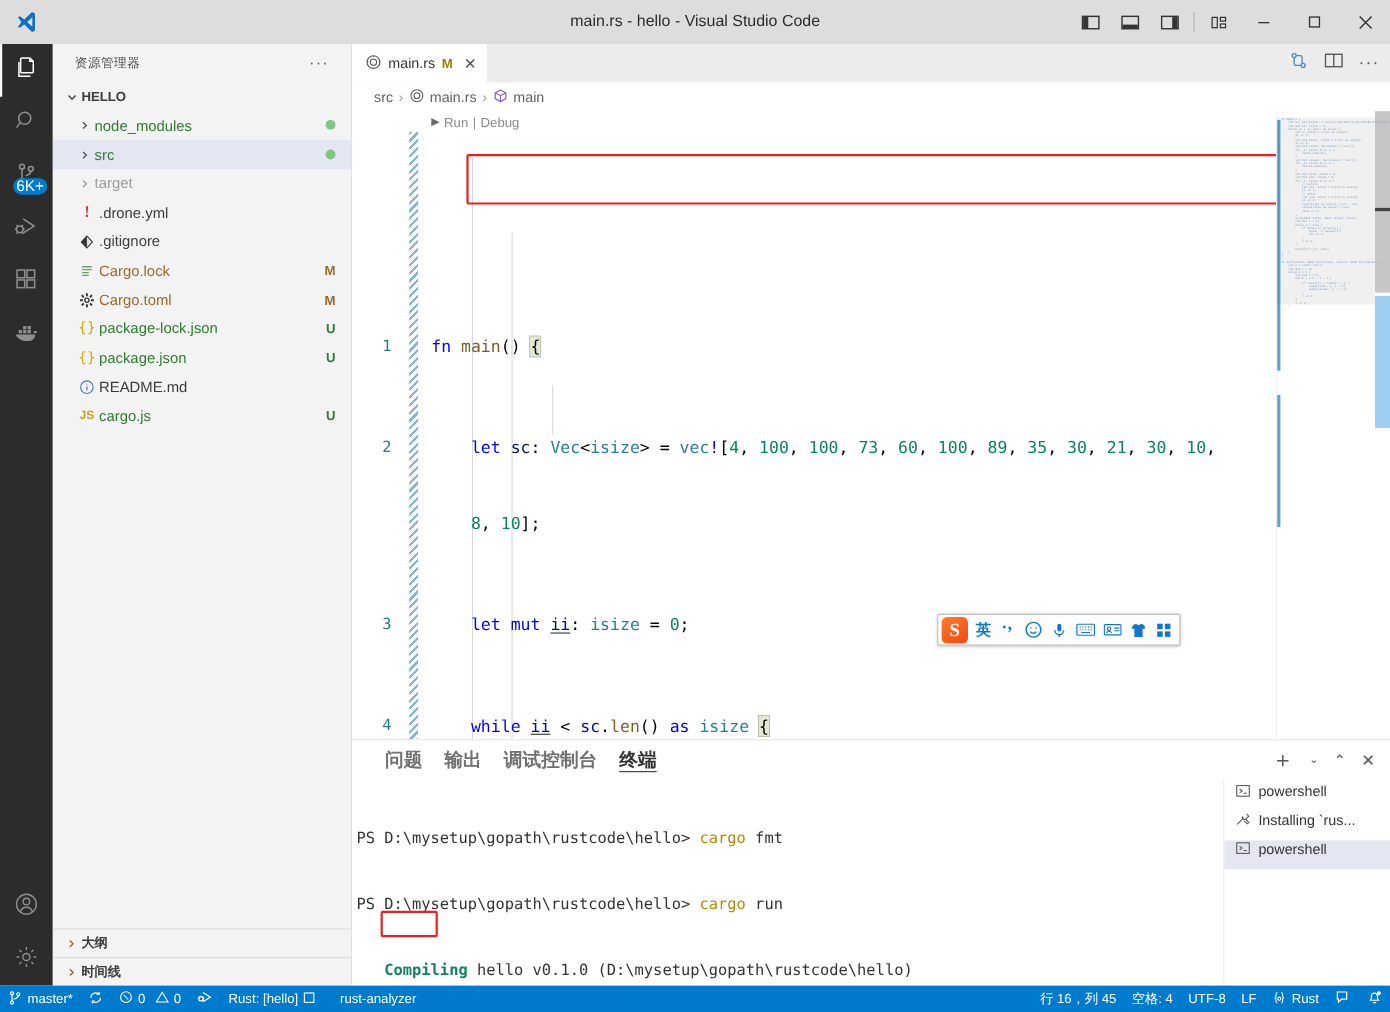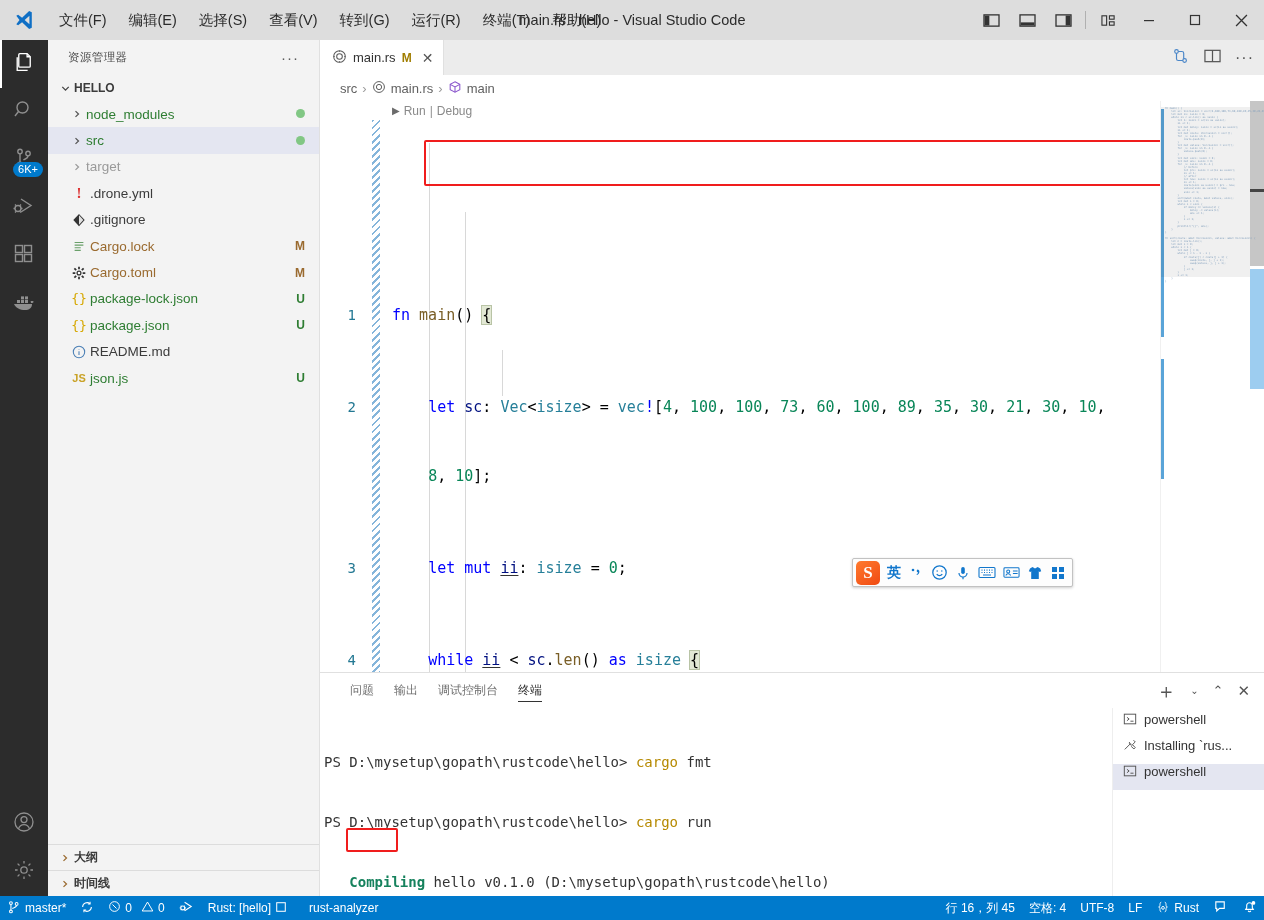--- a/index.html
+++ b/index.html
@@ -37,21 +37,21 @@
     width: 48px; background: #2c2c2c; display: flex; flex-direction: column;
     align-items: center; flex: 0 0 48px;
   }
   .act-icon {
     width: 48px; height: 48px; display: flex; align-items: center; justify-content: center;
     position: relative; cursor: pointer; color: #8f8f8f;
   }
   .act-icon.active { color: #ffffff; box-shadow: inset 2px 0 0 #ffffff; }
   .act-badge {
     position: absolute; right: 5px; bottom: 7px;
-    background: #007acc; color: #fff; font-size: 11px; line-height: 15px;
+    background: #007acc; color: #fff; font-size: 14px; line-height: 15px;
     min-width: 30px; height: 15px; border-radius: 8px; text-align: center;
     font-family: "Liberation Sans", sans-serif; padding: 0 3px;
   }
   .act-spacer { flex: 1; }
 
   
   .sidebar {
     width: 272px; flex: 0 0 272px; background: #f3f3f3;
     display: flex; flex-direction: column; border-right: 1px solid #e0e0e0;
   }
@@ -160,22 +160,22 @@
   .mm-thumb { position:absolute; right:0; width:14px; background:#c6c6c6; }
   .mm-decor-left { position:absolute; left:0; width:3px; background:#5aa4d8; }
 
   
   .panel {
     height: 224px; flex: 0 0 224px; background: #ffffff; display: flex; flex-direction: column;
     border-top: 1px solid #e0e0e0;
   }
   .panel-head { height: 35px; display: flex; align-items: center; padding-left: 20px; }
   .p-tab {
-    font-size: 12px; color: #707070; padding: 0 10px; height: 35px;
-    display: flex; align-items: center; cursor: pointer; position: relative;
+    font-size: 17px; color: #707070; padding: 0 10px; height: 35px;
+    display: flex; align-items: center; cursor: pointer; position: relative; font-weight: bold;
   }
   .p-tab.active { color: #333; }
   .p-tab.active::after {
     content:''; position: absolute; left: 10px; right: 10px; bottom: 6px; height: 1px; background: #333;
   }
   .panel-actions { margin-left: auto; display: flex; align-items: center; gap: 14px; padding-right: 14px; color: #555; }
   .panel-body { flex: 1; display: flex; min-height: 0; }
   .terminal {
     flex: 1; padding: 4px 0 0 4px; font-family: "DejaVu Sans Mono", monospace;
     font-size: 14px; line-height: 20px; color: #333; white-space: pre; overflow: hidden;
@@ -220,30 +220,20 @@
 </head>
 <body>
 
 <div class="app">
 
   <div class="titlebar">
     <div class="vscode-logo">
       <svg width="22" height="22" viewBox="0 0 24 24">
           <path fill="#0f6fc5" d="M17.6 2.2 9.9 9.5 5.6 6.3 3.6 7.3l3.5 4.7-3.5 4.7 2 1 4.3-3.2 7.7 7.3 2.9-1.4V3.6l-2.9-1.4Zm.3 5.1v9.4l-5.2-4.7 5.2-4.7Z"></path>
         </svg>
-    </div>
-    <div class="menu">
-      <div class="menu-item">文件(F)</div>
-      <div class="menu-item">编辑(E)</div>
-      <div class="menu-item">选择(S)</div>
-      <div class="menu-item">查看(V)</div>
-      <div class="menu-item">转到(G)</div>
-      <div class="menu-item">运行(R)</div>
-      <div class="menu-item">终端(T)</div>
-      <div class="menu-item">帮助(H)</div>
     </div>
     <div class="title-center">main.rs - hello - Visual Studio Code</div>
     <div class="title-right">
       <div class="tb-btn">
         <svg width="17" height="15" viewBox="0 0 18 16">
             <rect x="1" y="2" width="16" height="12" fill="none" stroke="#333" stroke-width="1.4"></rect>
             <rect x="1.7" y="2.7" width="5" height="10.6" fill="#333"></rect>
           </svg>
       </div>
       <div class="tb-btn">
@@ -486,21 +476,21 @@
               </svg>
           </span>
           <span class="tw-label" style="color:#3b3b3b">README.md</span>
         </div>
 
         <div class="tree-row">
           <span class="tw-indent"></span>
           <span class="tw-icon">
             <span style="color:#c9a227;font-size:11px;font-weight:bold;font-family:'Liberation Sans',sans-serif;">JS</span>
           </span>
-          <span class="tw-label" style="color:#2e7d32">json.js</span>
+          <span class="tw-label" style="color:#2e7d32">cargo.js</span>
           <span class="tw-deco" style="color:#2e7d32">U</span>
         </div>
       </div>
 
       <div class="sb-bottom-section">
         <span class="tw-arrow">
           <svg width="10" height="10" viewBox="0 0 12 12" fill="none" stroke="#9a6a2f" stroke-width="1.5">
               <path d="M4.2 2.5 7.8 6 4.2 9.5"></path>
             </svg>
         </span>

